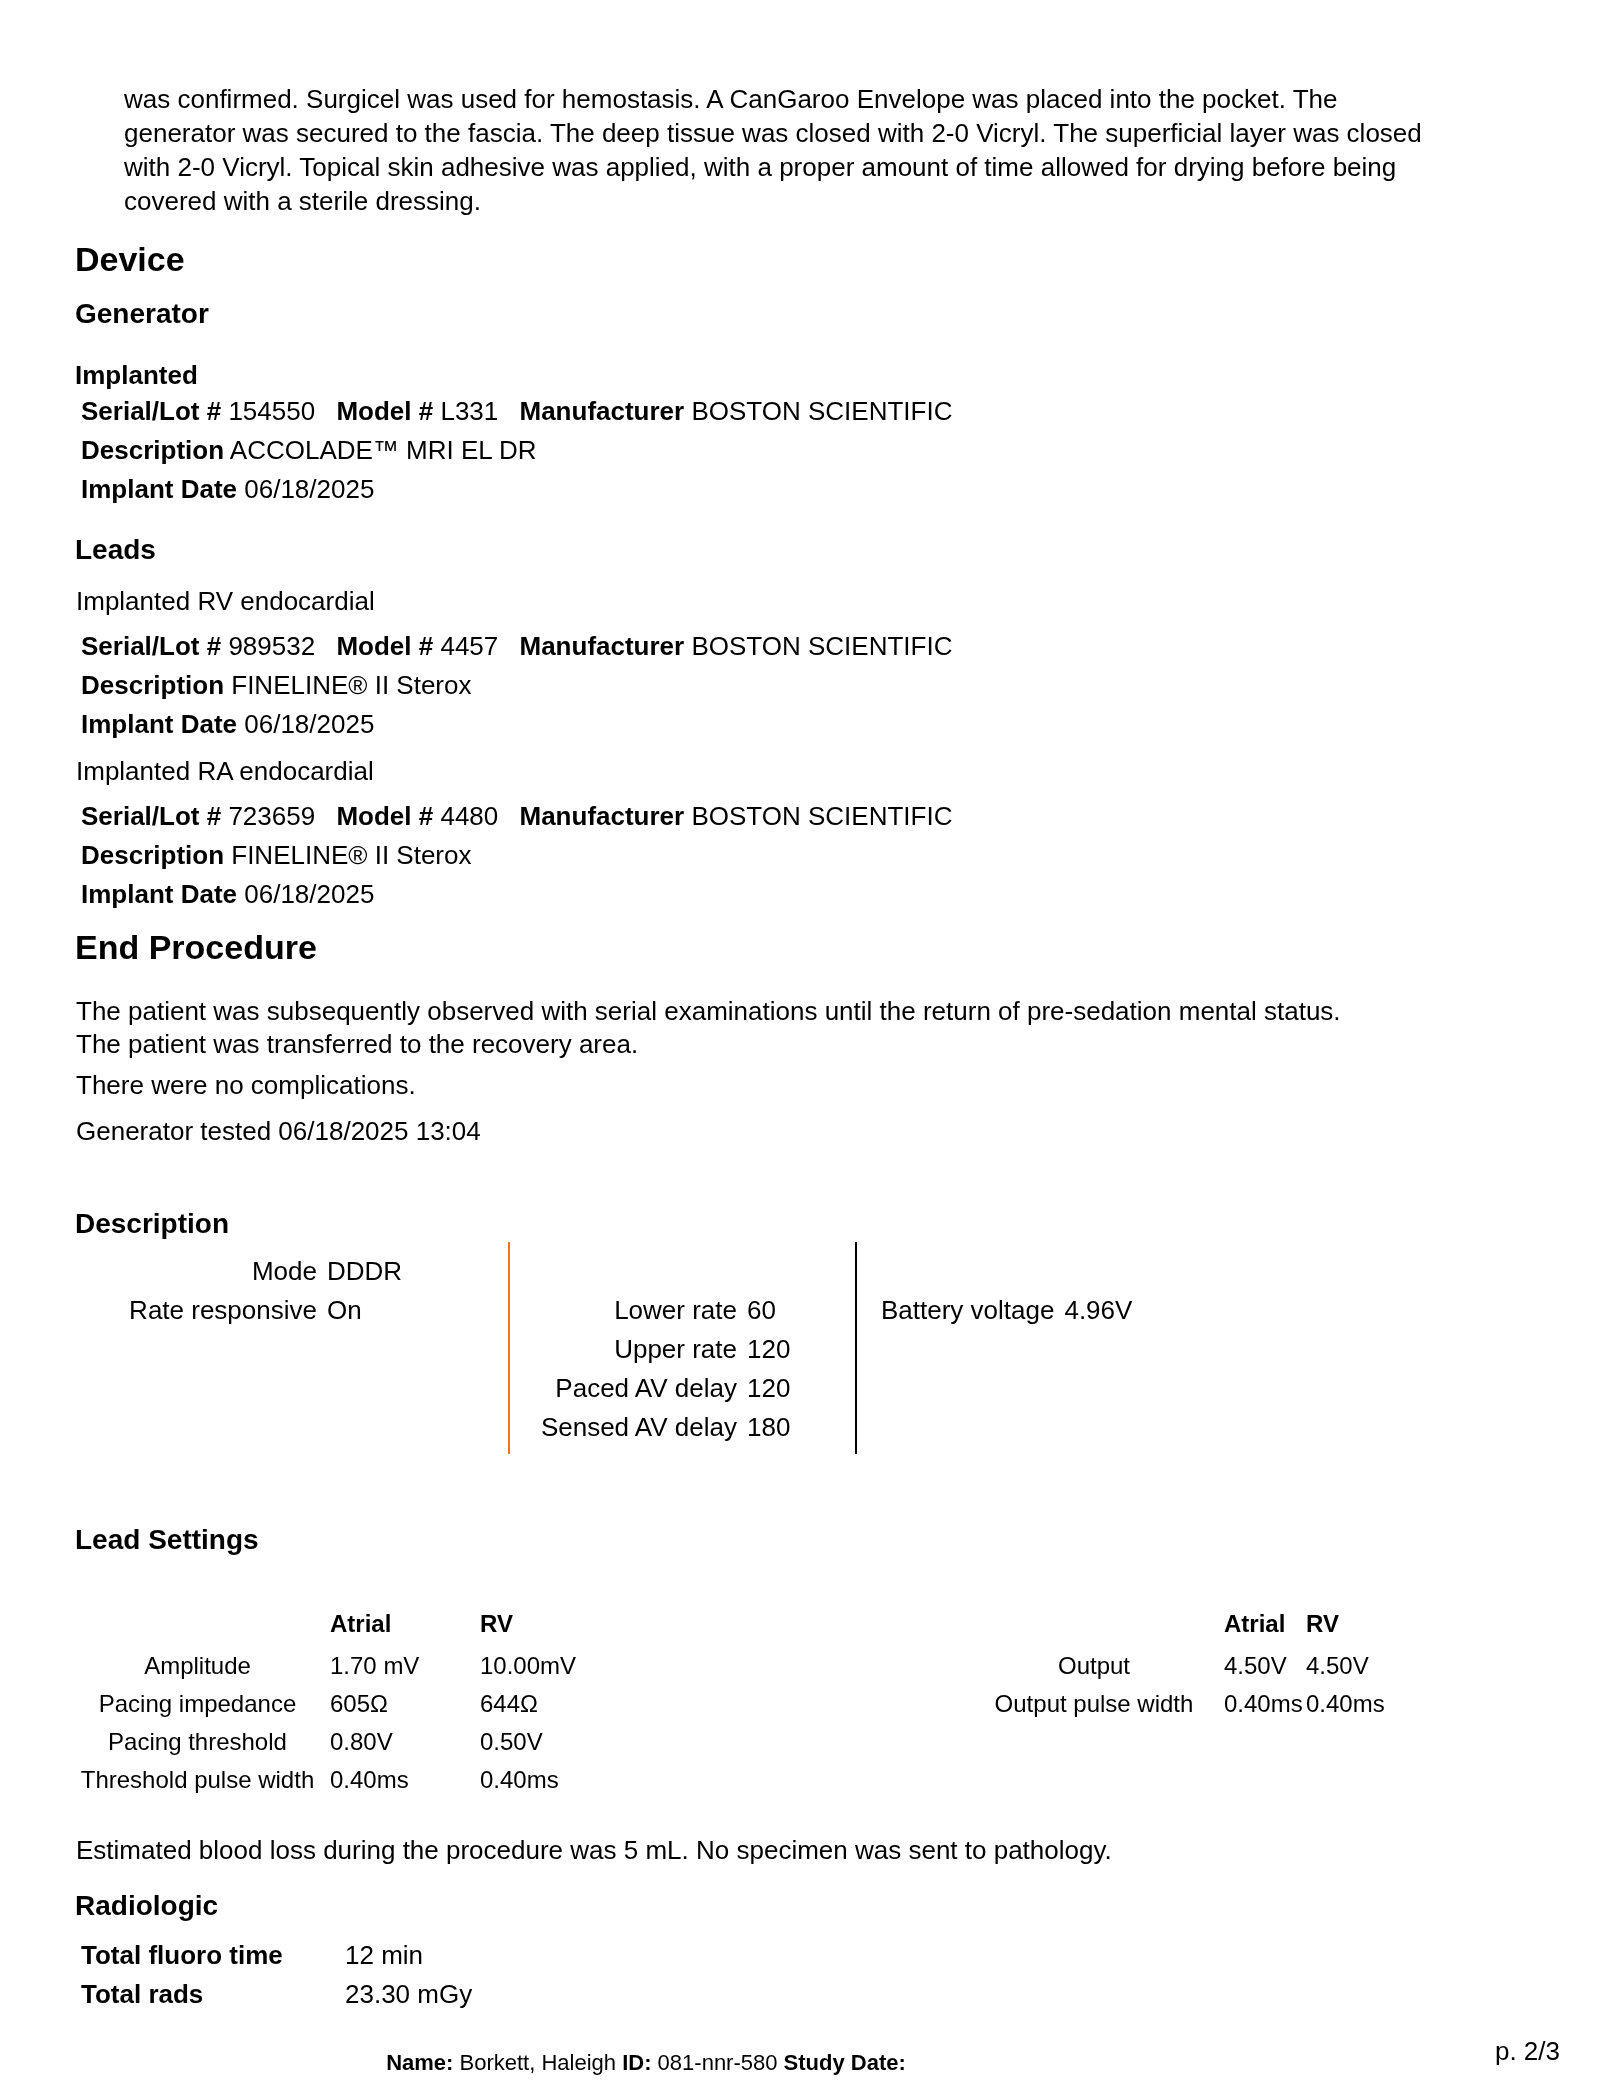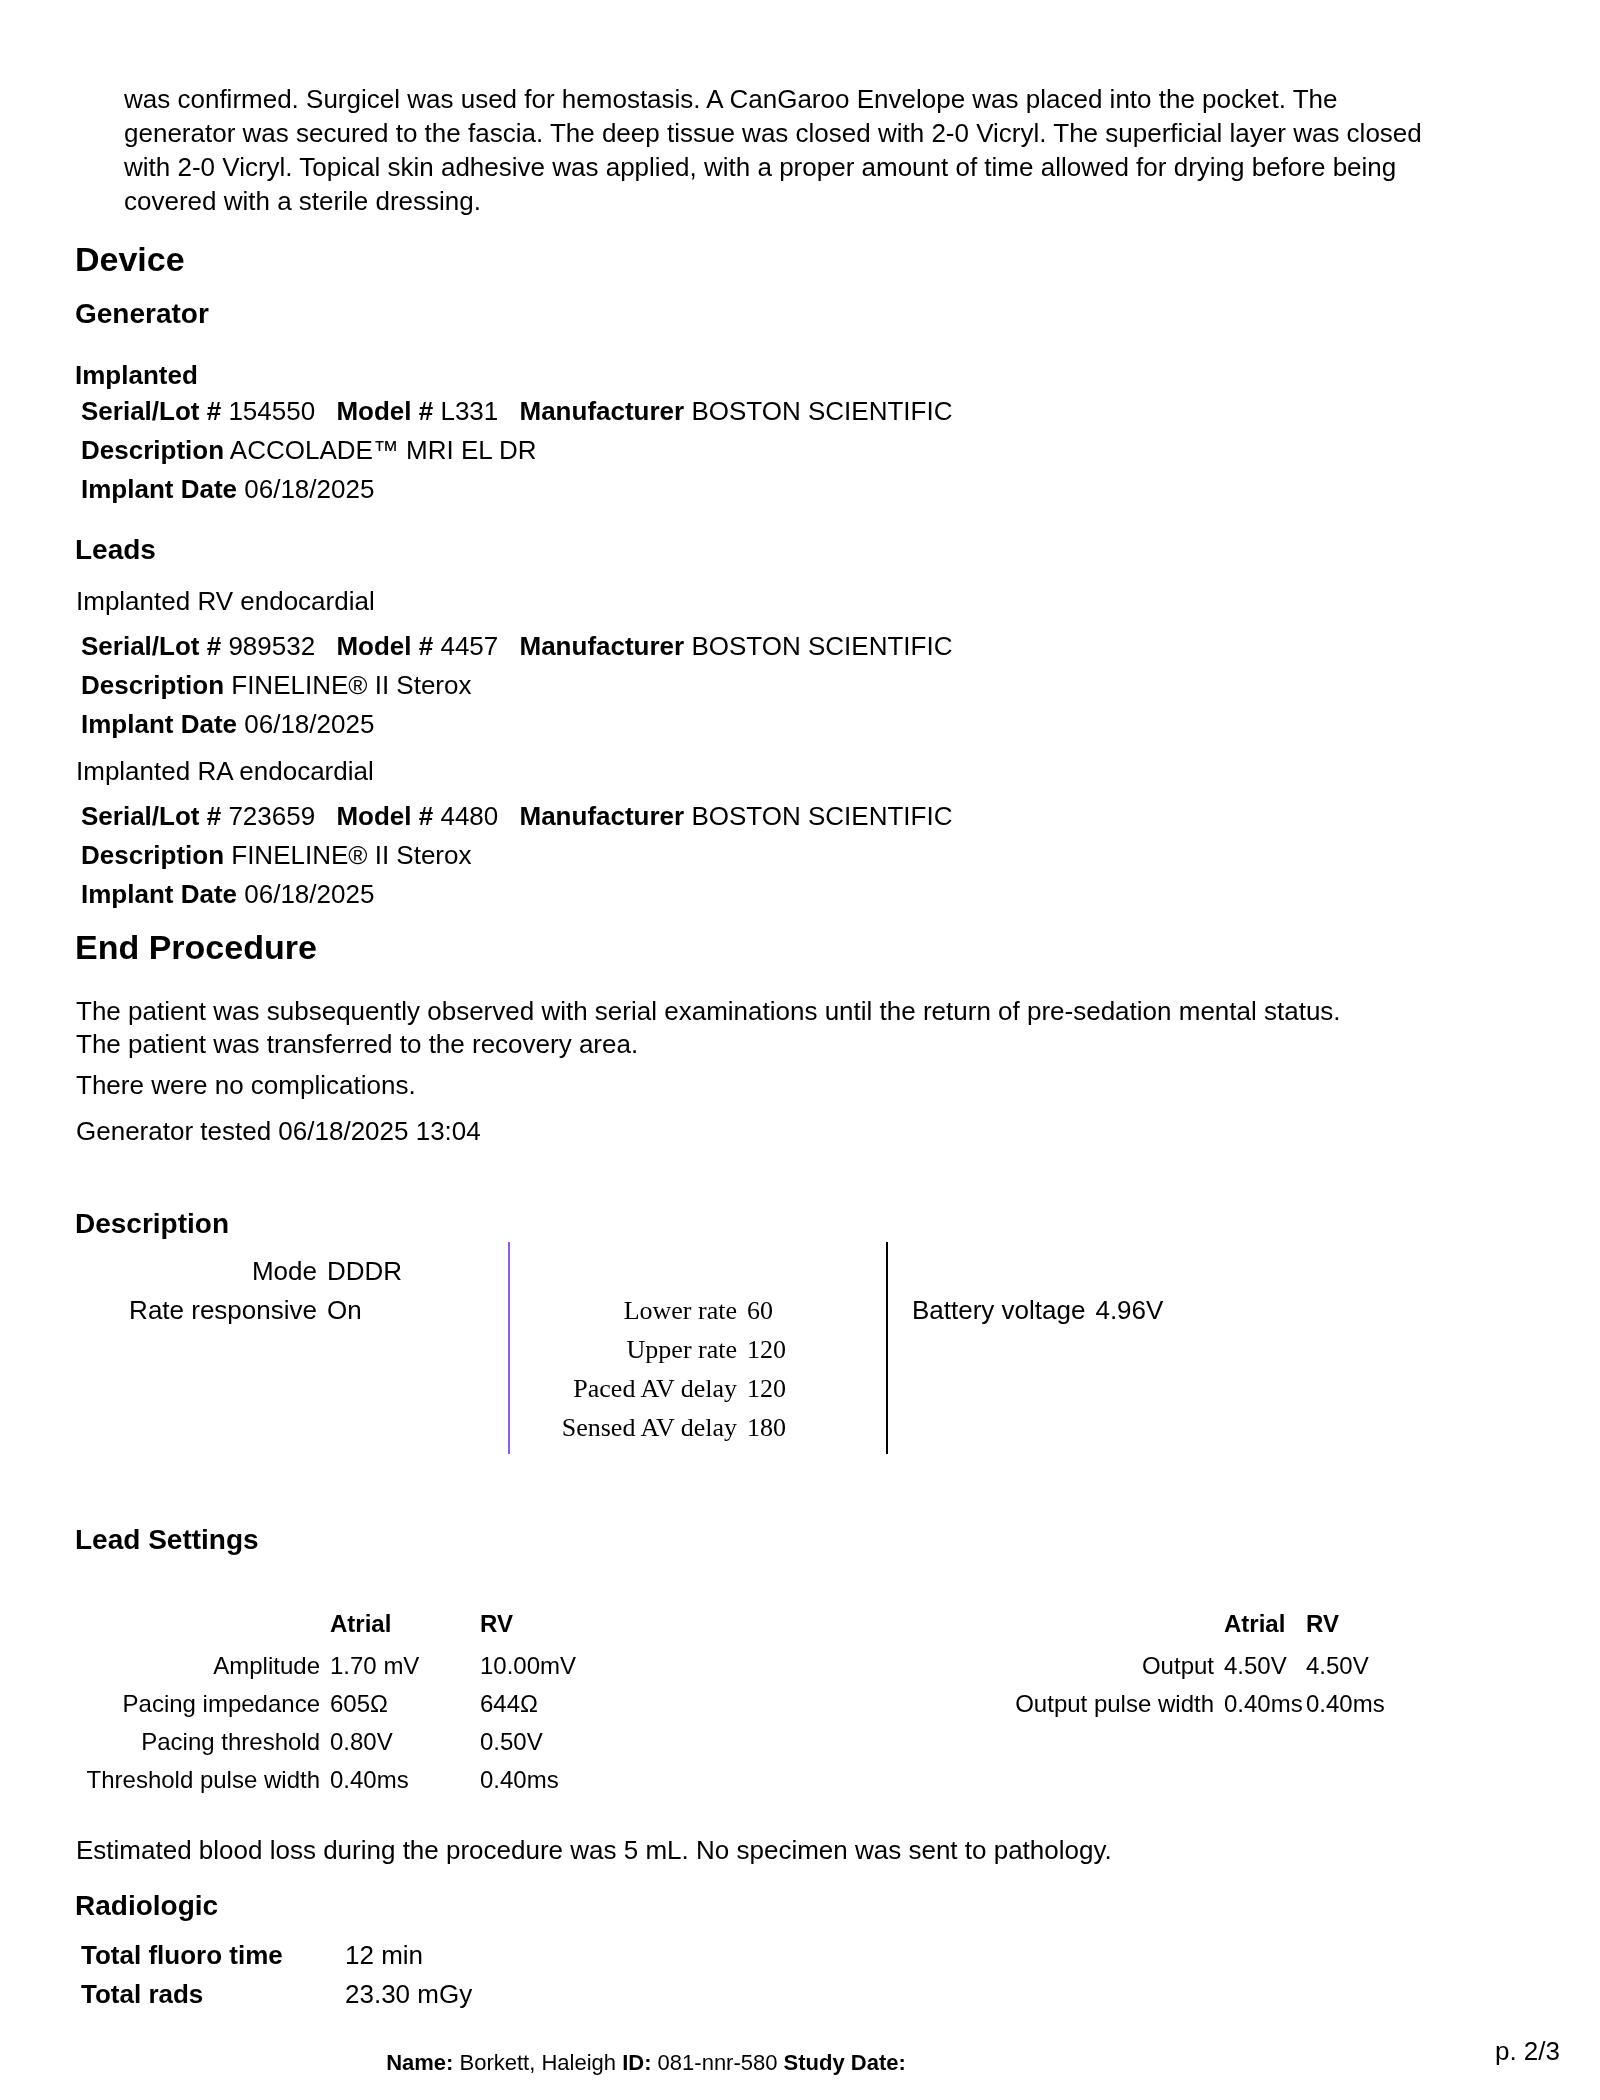--- a/index.html
+++ b/index.html
@@ -17,33 +17,33 @@
   h1 { font-size:34px; font-weight:bold; margin:0; line-height:38px; }
   h2 { font-size:28px; font-weight:bold; margin:0; line-height:32px; }
   .subhead { font-weight:bold; }
   .kv { line-height:39px; height:39px; }
   .lead-type { line-height:33px; margin-bottom:9px; }
 
   
   .meas { display:flex; top:1242px; left:75px; width:1450px; height:212px; }
   .meas .col { padding-top:10px; box-sizing:border-box; }
   .mcol1 { width:433px; }
-  .mcol2 { width:378px; border-left:2px solid #8b5cf6;font-family:Liberation Serif, serif; }
+  .mcol2 { width:347px; border-left:2px solid #f97316; }
   .mcol3 { flex:1; border-left:2px solid #000; padding-left:24px; }
   .mrow { display:flex; height:39px; align-items:center; }
   .mcol1 .mlabel { width:242px; text-align:right; }
   .mcol2 .mlabel { width:227px; text-align:right; }
   .mval { padding-left:10px; }
 
   
   .ls-tables { top:1600px; left:75px; width:1450px; display:flex; font-size:24px; }
   .lsgrid { display:grid; grid-auto-rows:38px; grid-template-rows:47px; align-items:center; }
   .left-ls  { grid-template-columns:245px 150px 130px; }
   .right-ls { grid-template-columns:240px 82px 110px; margin-left:auto; margin-right:119px; }
-  .lsgrid .lbl { text-align:right; }
+  .lsgrid .lbl { text-align:center; }
   .lsgrid .val { padding-left:10px; }
   .lsgrid .hdr { font-weight:bold; padding-left:10px; }
 
   
   .rad-grid { top:1936px; left:81px; display:grid; grid-template-columns:264px auto; grid-auto-rows:39px; align-items:center; }
 
   
   .footer-line { top:2050px; left:0; width:1292px; text-align:center; font-size:22px; }
   .page-num { top:2036px; right:40px; font-size:26px; }
 </style>

